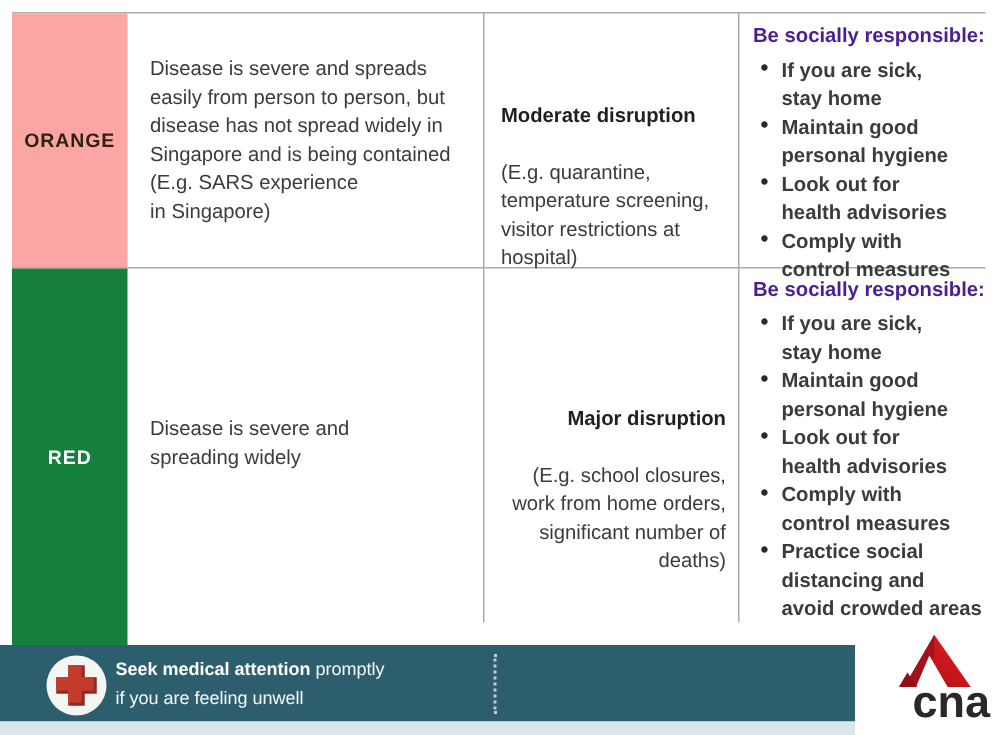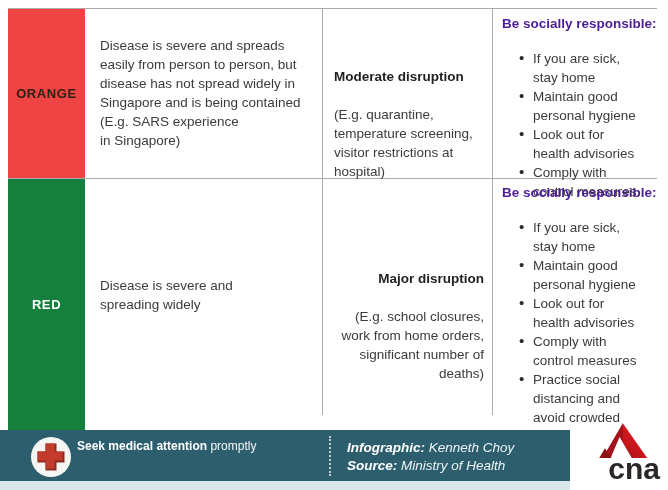--- a/index.html
+++ b/index.html
@@ -12,21 +12,21 @@
   .swatch{position:absolute;left:8px;width:77px;display:flex;align-items:center;justify-content:center;}
   .swatch .lvl{font-size:13px;font-weight:bold;letter-spacing:.6px;}
   #swatch-orange{top:9px;height:169px;}
   #swatch-orange .lvl{color:#2e2212;}
   #swatch-red{top:179px;height:251px;}
   #swatch-red .lvl{color:#ffffff;}
   .cell{position:absolute;font-size:13.5px;line-height:19px;white-space:pre-line;}
   .cell b{color:#1f1f1f;}
   .resp{position:absolute;font-size:13.5px;line-height:19px;width:158px;}
   .resp .resp-title{font-weight:bold;color:#4c1d95;margin-bottom:2px;}
-  .resp ul{list-style:none;margin:16px;padding:0;}
+  .resp ul{list-style:none;margin:4px;padding:0;font-weight:bold;}
   .resp li{position:relative;padding-left:15px;white-space:pre-line;}
   .resp li::before{content:"\2022";position:absolute;left:1px;top:-1px;font-size:15px;color:#2a2a2a;}
   #footer-bar{position:absolute;left:0;top:430px;width:570px;height:51px;display:flex;align-items:center;}
   #footer-strip{position:absolute;left:0;top:481px;width:570px;height:9px;}
   #cross-badge{position:absolute;left:30px;top:436px;width:42px;height:42px;}
   #advice{position:absolute;left:77px;top:437px;color:#f4f8f8;font-size:12px;line-height:19px;}
   #advice .b{font-weight:bold;color:#ffffff;}
   #footer-divider{position:absolute;left:329px;top:436px;height:40px;width:0;border-left:2px dotted rgba(255,255,255,.7);}
   #credits{position:absolute;left:347px;top:439px;color:#eef5f6;font-size:13.5px;line-height:18px;font-style:italic;}
   #credits .b{font-weight:bold;color:#ffffff;}
@@ -37,21 +37,21 @@
 </head>
 <body>
 
 <div id="stage">
 
   <div class="hline" style="left:8px;top:8px;width:649px;"></div>
   <div class="hline" style="left:8px;top:178px;width:649px;"></div>
   <div class="vline" style="left:322px;top:8px;height:407px;"></div>
   <div class="vline" style="left:492px;top:8px;height:407px;"></div>
 
-  <div class="swatch" id="swatch-orange" style="background-color: #ef4444;">
+  <div class="swatch" id="swatch-orange" style="background-color: #fca5a5;">
     <span class="lvl">ORANGE</span>
   </div>
   <div class="swatch" id="swatch-red" style="background-color: #15803d;">
     <span class="lvl">RED</span>
   </div>
 
   <div class="cell" style="left:100px;top:36px;width:215px;">Disease is severe and spreads
 easily from person to person, but
 disease has not spread widely in
 Singapore and is being contained
@@ -108,28 +108,25 @@
   <div id="footer-strip" style="background-color: rgb(217, 231, 235);"></div>
 
   <svg id="cross-badge" viewBox="0 0 42 42">
     <circle cx="21" cy="21" r="20" fill="#f3f6f2"></circle>
     <path d="M17 9 h11 v8 h8 v11 h-8 v8 H17 v-8 H9 V17 h8 Z" fill="#8e2a20" transform="translate(-1.5,-1.5)"></path>
     <path d="M17 9 h9 v8 h8 v9 h-8 v8 h-9 v-8 H9 v-9 h8 Z" fill="#c23b2c" transform="translate(-1.5,-1.5)"></path>
   </svg>
 
   <div id="advice">
     <span class="b">Seek medical attention</span><span> promptly</span><br>
+    <span>if you are feeling unwell</span>
   </div>
 
   <div id="footer-divider"></div>
 
-  <div id="credits">
-    <span class="b">Infographic:</span><span> Kenneth Choy</span><br>
-    <span class="b">Source:</span><span> Ministry of Health</span>
-  </div>
 
   <div id="cna-logo">
     <svg id="cna-mark" width="52" height="38" viewBox="0 0 64 46">
       <defs>
         <linearGradient id="cnagrad" x1="0" y1="1" x2="1" y2="0">
           <stop offset="0" stop-color="#8f1014"></stop>
           <stop offset="0.45" stop-color="#c4161c"></stop>
           <stop offset="1" stop-color="#ed1c24"></stop>
         </linearGradient>
       </defs>

